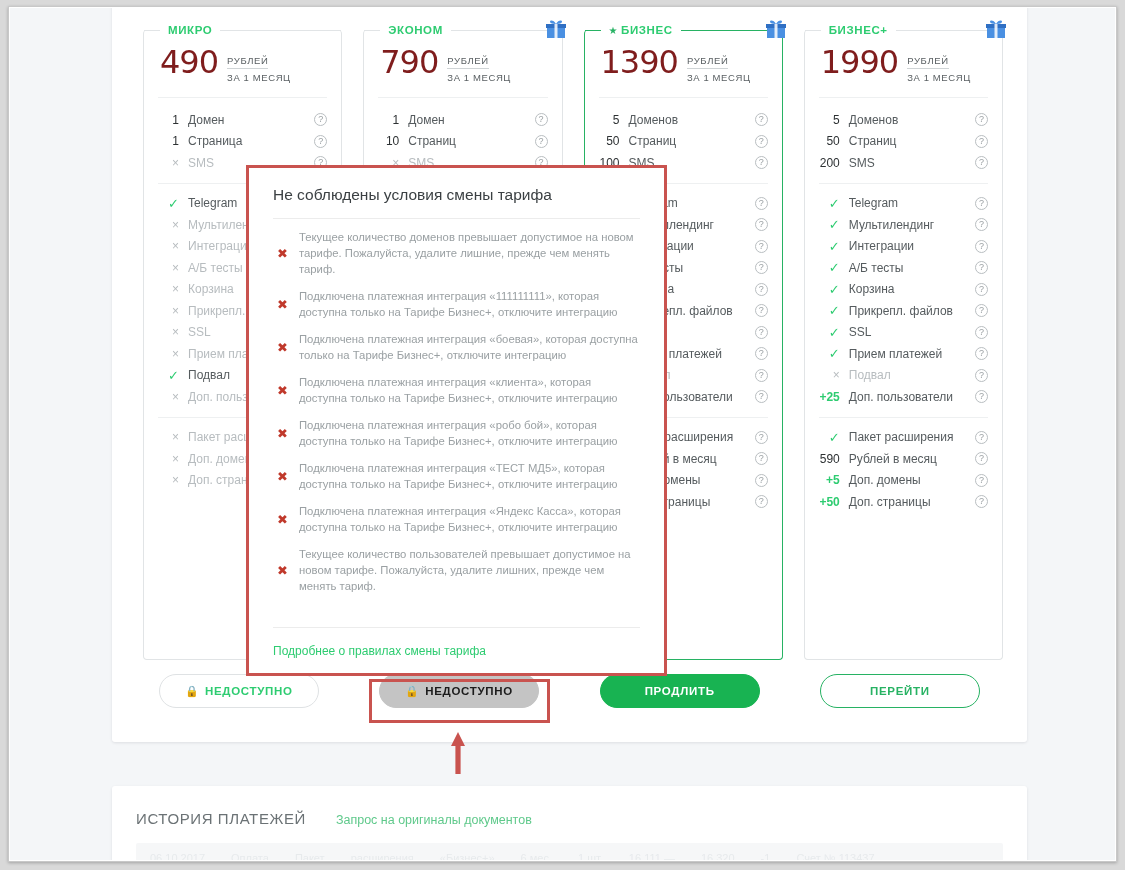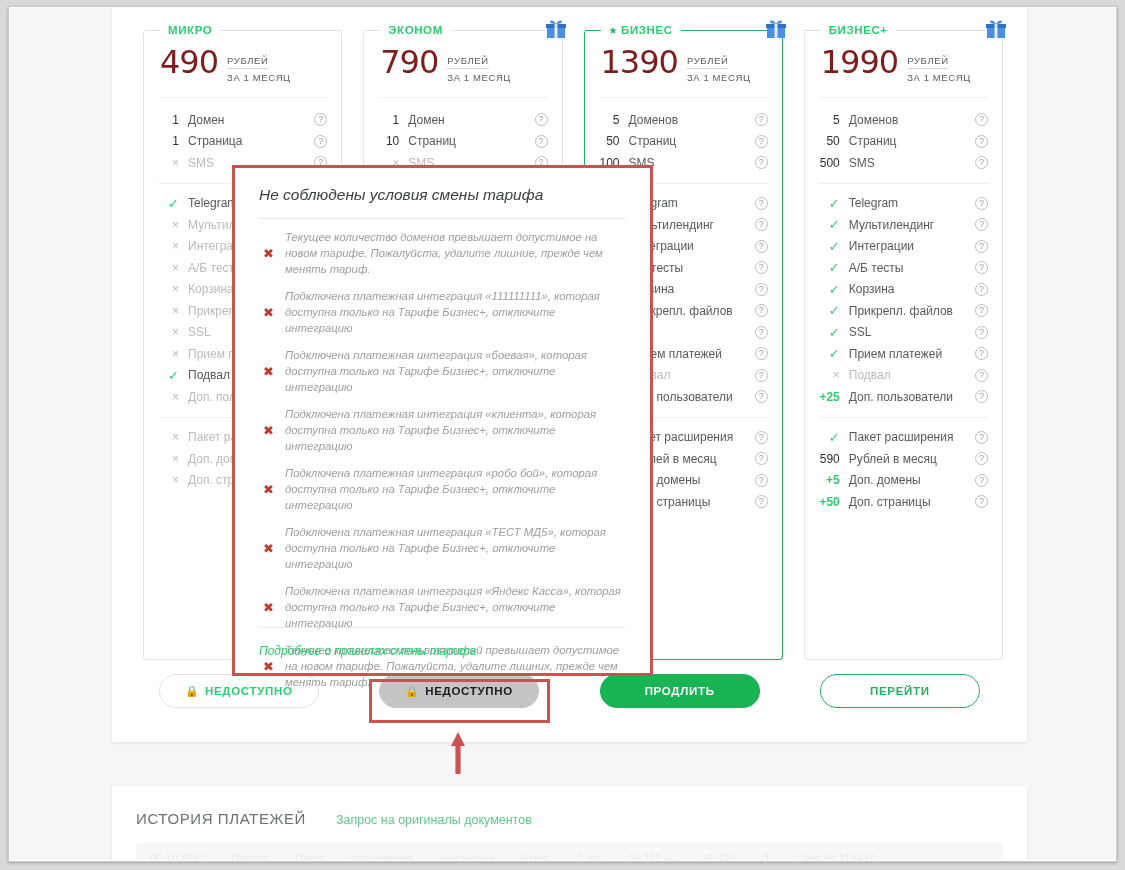--- a/index.html
+++ b/index.html
@@ -160,25 +160,24 @@
   .hl-btn { left: 359px; top: 671px; width: 181px; height: 44px; }
   .arrow-up {
     position: absolute;
     left: 441px; top: 724px;
     width: 14px; height: 42px;
   }
 
   
   .modal {
     position: absolute;
-    left: 222px; top: 157px;
+    left: 236px; top: 157px;
     width: 421px; height: 511px;
     background: #fff;
     border: 3px solid #c9534f;
-    font-style: italic;
   }
   .modal-inner { padding: 18px 24px 0 24px; height: 100%; }
   .modal-title {
     font-size: 15.5px; color: #3b4043;
     padding-bottom: 14px;
     border-bottom: 1px solid #ececec;
   }
   .modal-list { padding: 10px 0 0 0; }
   .modal-item {
     display: flex;
@@ -582,21 +581,21 @@
                   <div class="mark ">5</div>
                   <div class="label">Доменов</div>
                   <div class="q">?</div>
                 </div>
                 <div class="feat">
                   <div class="mark ">50</div>
                   <div class="label">Страниц</div>
                   <div class="q">?</div>
                 </div>
                 <div class="feat">
-                  <div class="mark ">500</div>
+                  <div class="mark ">200</div>
                   <div class="label">SMS</div>
                   <div class="q">?</div>
                 </div>
               </div>
               <div class="feat-group">
                 <div class="feat">
                   <div class="mark yes">✓</div>
                   <div class="label">Telegram</div>
                   <div class="q">?</div>
                 </div>

